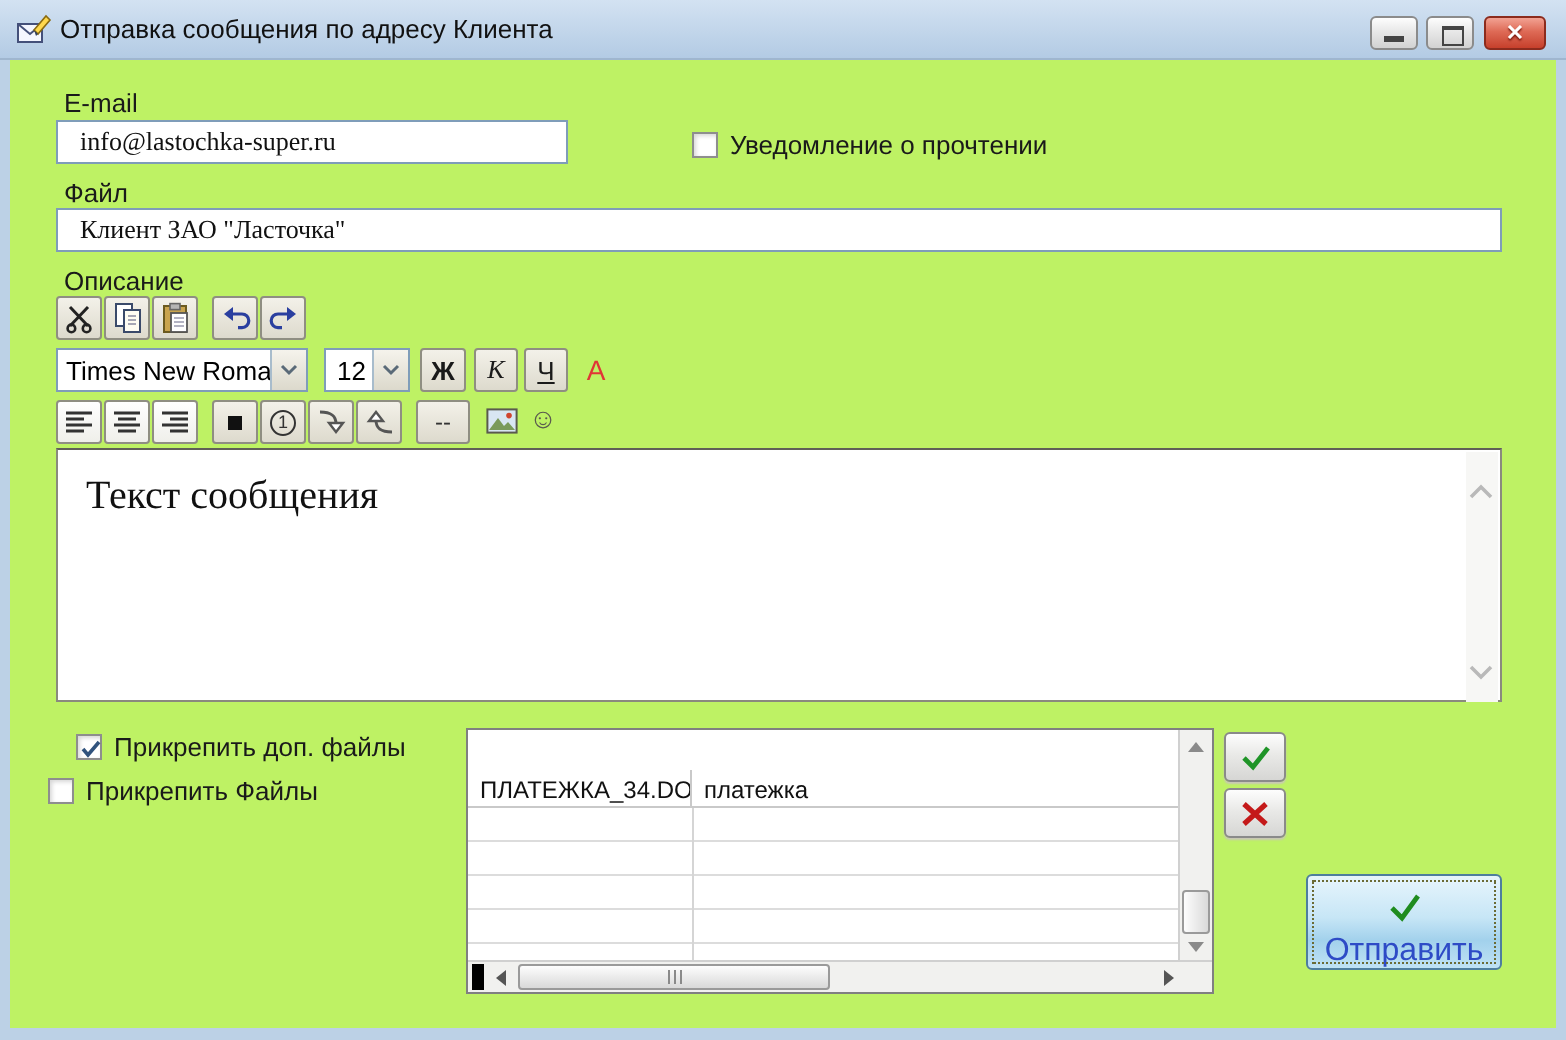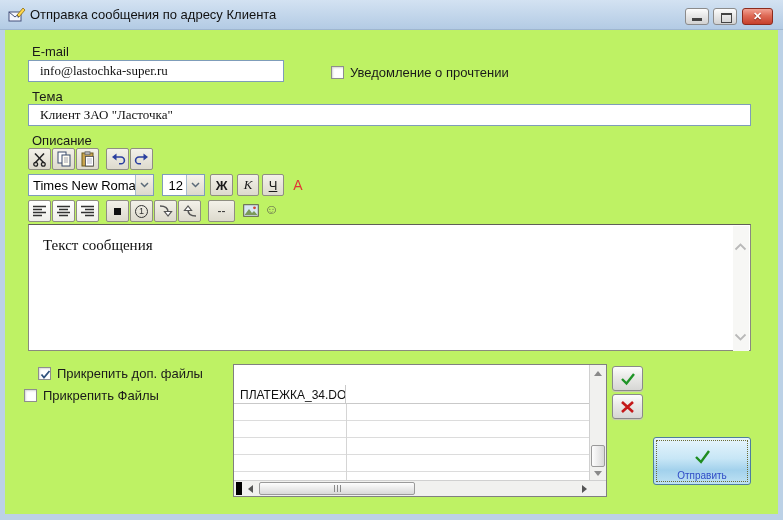--- a/index.html
+++ b/index.html
@@ -34,21 +34,21 @@
   .tbtn.white{background:linear-gradient(#ffffff,#efefea);}
   .flaticon{position:absolute;display:flex;align-items:center;justify-content:center;}
   .ddl{position:absolute;height:22px;background:#fff;border:1px solid #7f9db9;box-sizing:border-box;display:flex;align-items:center;}
   .ddl .txt{flex:1;font-size:13px;padding-left:4px;white-space:nowrap;overflow:hidden;}
   .ddl .txt.right{text-align:right;padding-right:3px;}
   .ddl .arr{width:17px;height:100%;border-left:1px solid #a8bccc;background:linear-gradient(#f5f3ec,#dcd9cc);display:flex;align-items:center;justify-content:center;flex:none;}
   .fmt{font-size:13px;color:#1a1a1a;}
   
   .msgarea{position:absolute;left:28px;top:224px;width:723px;height:127px;background:#fff;border:1px solid #8a8a7e;border-top-color:#5f5f57;box-sizing:border-box;}
   .msgstrip{position:absolute;right:1px;top:1px;width:16px;height:125px;background:#f7f7f5;}
-  .msgtext{position:absolute;left:14px;top:12px;font-family:"Liberation Serif","DejaVu Serif",serif;font-size:15px;color:#111;}
+  .msgtext{position:absolute;left:14px;top:12px;font-family:"Liberation Serif","DejaVu Serif",serif;font-size:20px;color:#111;}
   .chev{position:absolute;right:3px;}
   
   .grid{position:absolute;left:233px;top:364px;width:374px;height:133px;background:#fff;border:1px solid #808080;box-sizing:border-box;}
   .ghead{position:absolute;left:0;top:0;width:355px;height:20px;background:linear-gradient(#fbfbfb,#e6e6e6);border-bottom:1px solid #9a9a9a;box-sizing:border-box;display:flex;}
   .gh{font-size:13px;color:#111;display:flex;align-items:center;justify-content:center;box-sizing:border-box;}
   .gh.c1{width:112px;border-right:1px solid #b6b6b6;}
   .gh.c2{width:243px;}
   .grow{position:absolute;left:0;width:355px;height:19px;display:flex;border-bottom:1px solid #c9c9c9;box-sizing:border-box;}
   .gc{font-size:12px;color:#111;padding:3px 0 0 6px;box-sizing:border-box;white-space:nowrap;overflow:hidden;}
   .gc.c1{width:112px;border-right:1px solid #c9c9c9;}
@@ -60,21 +60,21 @@
   .hscroll{position:absolute;left:0;bottom:0;width:372px;height:16px;background:#f1f1ef;border-top:1px solid #d0d0d0;box-sizing:border-box;}
   .sthumb{position:absolute;background:linear-gradient(90deg,#fdfdfd,#d9d9d9);border:1px solid #9a9a9a;border-radius:2px;box-sizing:border-box;}
   .hthumb{background:linear-gradient(#fdfdfd,#d9d9d9);display:flex;align-items:center;justify-content:center;gap:2px;}
   .grip{width:1px;height:7px;background:#8a8a8a;}
   .tri{width:0;height:0;position:absolute;}
   .blackbar{position:absolute;left:2px;top:1px;width:6px;height:13px;background:#000;}
   
   .sidebtn{position:absolute;left:612px;width:31px;height:25px;border:1px solid #8a8a8a;border-radius:3px;background:linear-gradient(#fdfdfd,#e9e9e7 45%,#d6d6d4);box-shadow:0 1px 1px #c9c6b8;display:flex;align-items:center;justify-content:center;box-sizing:border-box;}
   
   .sendbtn{position:absolute;left:653px;top:437px;width:98px;height:48px;border:1px solid #4e7e9e;border-radius:3px;background:linear-gradient(#e7f5fc,#c7e6f6 45%,#a2d1ec 70%,#bfe2f4);outline:1px dotted #6b6b35;outline-offset:-4px;box-sizing:border-box;text-align:center;}
-  .sendbtn .cap{font-size:10px;color:#2e4bc6;display:block;margin-top:2px;}
+  .sendbtn .cap{font-size:16px;color:#2e4bc6;display:block;margin-top:2px;}
   .sendbtn svg{margin-top:7px;}
 </style>
 </head>
 <body>
 
 <div class="window">
 
   <div class="frame left"></div>
   <div class="frame right"></div>
   <div class="frame bottom"></div>
@@ -96,26 +96,26 @@
         <span class="glyph-max"></span>
       </span>
     <span class="winbtn close">
         <span class="glyph-x">✕</span>
       </span>
   </div>
 
   <div class="lbl" style="left:32px;top:44px;">E-mail</div>
   <input class="tb" style="left: 28px; top: 60px; width: 256px;" value="info@lastochka-super.ru">
 
-  <div class="cb" style="left:331px;top:65px;">
+  <div class="cb" style="left:346px;top:65px;">
     <span class="cbbox"></span>
     <span class="cblbl">Уведомление о прочтении</span>
   </div>
 
-  <div class="lbl" style="left:32px;top:89px;">Тема</div>
+  <div class="lbl" style="left:32px;top:89px;">Файл</div>
   <input class="tb" style="left: 28px; top: 104px; width: 723px;" value="Клиент ЗАО &quot;Ласточка&quot;">
 
   <div class="lbl" style="left:32px;top:133px;">Описание</div>
 
   <span class="tbtn" style="left:28px;top:148px;">
     <svg width="15" height="15" viewBox="0 0 15 15">
       <path d="M3 1.5 L12 11" stroke="#222" stroke-width="1.5" fill="none"></path>
       <path d="M12 1.5 L3 11" stroke="#222" stroke-width="1.5" fill="none"></path>
       <circle cx="3.7" cy="12.2" r="1.9" fill="none" stroke="#222" stroke-width="1.3"></circle>
       <circle cx="11.3" cy="12.2" r="1.9" fill="none" stroke="#222" stroke-width="1.3"></circle>
@@ -249,20 +249,21 @@
     <span class="cblbl">Прикрепить доп. файлы</span>
   </div>
   <div class="cb" style="left:24px;top:388px;">
     <span class="cbbox"></span>
     <span class="cblbl">Прикрепить Файлы</span>
   </div>
 
   <div class="grid">
     <div class="grow" style="top:20px;">
       <span class="gc c1">ПЛАТЕЖКА_34.DOC</span>
+      <span class="gc c2">платежка</span>
     </div>
     <div class="gempty" style="top:39px;"></div>
     <div class="gempty" style="top:56px;"></div>
     <div class="gempty" style="top:73px;"></div>
     <div class="gempty" style="top:90px;"></div>
     <div class="gempty" style="top:107px;"></div>
     <div class="gvline"></div>
 
     <div class="vscroll">
       <span class="tri" style="left:4px;top:6px;border-left:4px solid transparent;border-right:4px solid transparent;border-bottom:5px solid #8a8a8a;"></span>

